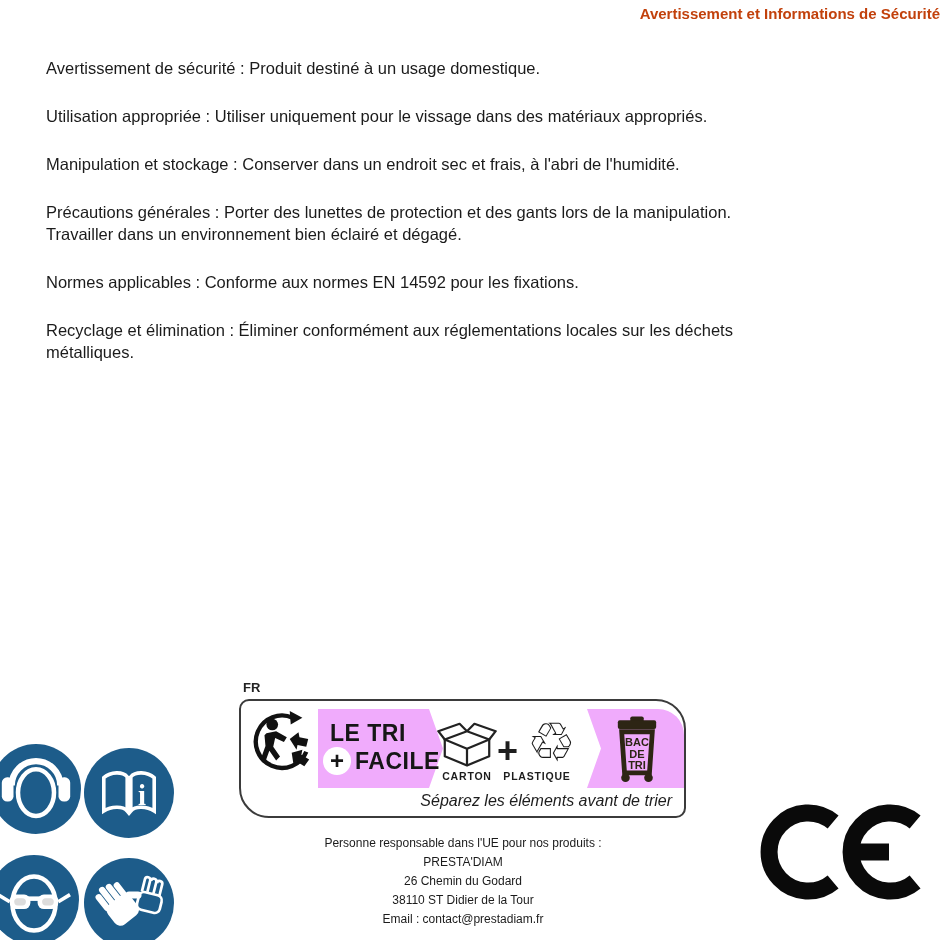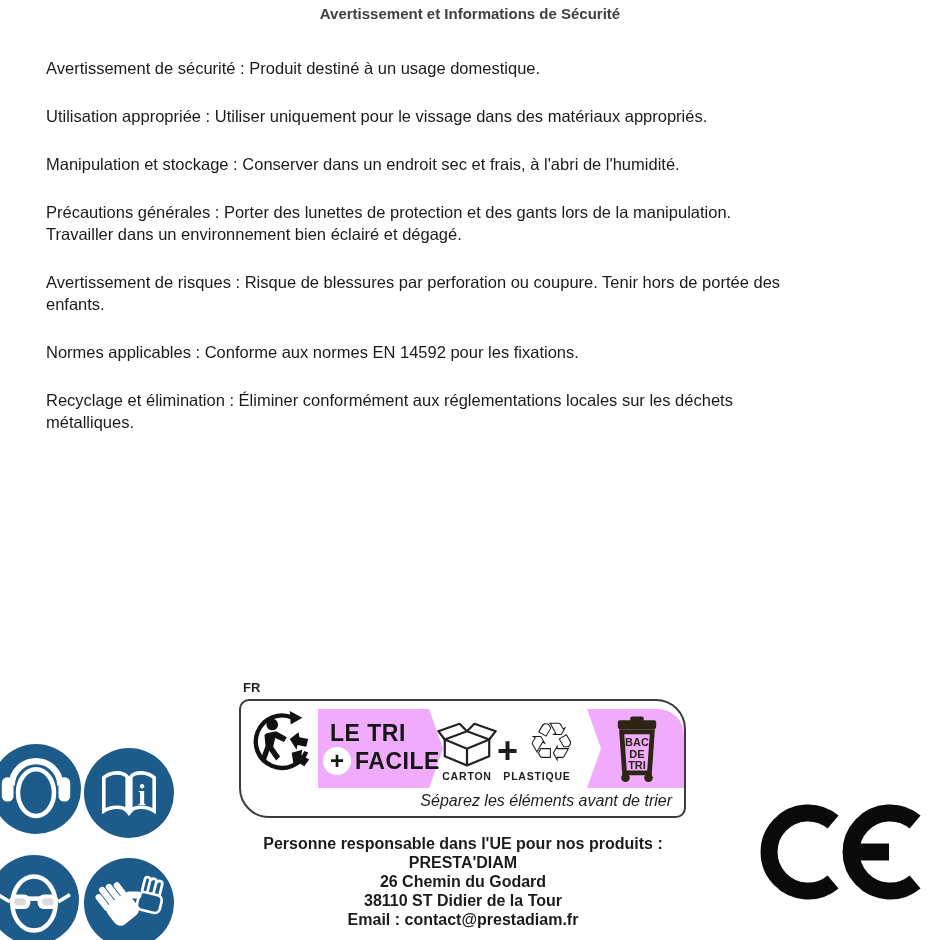--- a/index.html
+++ b/index.html
@@ -2,22 +2,22 @@
 <html><head>
 <meta charset="utf-8">
 <style>
   html,body{margin:0;padding:0;}
   body{
     width:940px;height:940px;position:relative;overflow:hidden;
     background:#ffffff;color:#1a1a1a;
     font-family:"Liberation Sans",sans-serif;
   }
   .title{
-    position:absolute;top:5px;left:0;width:940px;text-align:center;
-    font-size:15px;font-weight:bold;color:#404040;
+    position:absolute;top:5px;left:0;width:940px;text-align:right;
+    font-size:15px;font-weight:bold;color:#c2410c;
   }
   .content{
     position:absolute;top:57px;left:46px;width:886px;
     font-size:16.5px;line-height:22px;color:#1b1b1b;
   }
   .para{white-space:pre-line;margin:0 0 26px 0;}
   
   .picto{position:absolute;width:90px;height:90px;}
   
   .label-wrap{position:absolute;left:239px;top:678px;width:450px;height:142px;}
@@ -51,38 +51,36 @@
   .recycle-glyph{
     position:absolute;left:209px;top:6px;font-size:54px;line-height:56px;color:#1a1a1a;
     font-family:"DejaVu Sans",sans-serif;
   }
   .separez{
     position:absolute;right:12px;top:91px;font-size:16px;font-style:italic;color:#1d1d1d;
   }
   
   .contact{
     position:absolute;left:228px;top:834px;width:470px;text-align:center;
-    font-size:16px;font-weight:bold;line-height:19px;color:#1b1b1b;white-space:pre-line;
+    font-size:12px;font-weight:normal;line-height:19px;color:#1b1b1b;white-space:pre-line;
   }
   
   .ce{position:absolute;left:760px;top:804px;}
 </style>
 </head>
 <body>
 
 <div class="title">Avertissement et Informations de Sécurité</div>
 
 <div class="content">
   <p class="para">Avertissement de sécurité : Produit destiné à un usage domestique.</p>
   <p class="para">Utilisation appropriée : Utiliser uniquement pour le vissage dans des matériaux appropriés.</p>
   <p class="para">Manipulation et stockage : Conserver dans un endroit sec et frais, à l'abri de l'humidité.</p>
   <p class="para">Précautions générales : Porter des lunettes de protection et des gants lors de la manipulation.
 Travailler dans un environnement bien éclairé et dégagé.</p>
-  <p class="para">Avertissement de risques : Risque de blessures par perforation ou coupure. Tenir hors de portée des
-enfants.</p>
   <p class="para">Normes applicables : Conforme aux normes EN 14592 pour les fixations.</p>
   <p class="para">Recyclage et élimination : Éliminer conformément aux réglementations locales sur les déchets
 métalliques.</p>
 </div>
 
 <div class="picto" style="left:-9px;top:744px;">
   <svg width="90" height="90" viewBox="0 0 100 100">
     <circle cx="50" cy="50" r="50" fill="#1d5c8a"></circle>
     <path d="M23,46 a27,27 0 0 1 54,0" stroke="#fff" stroke-width="7" fill="none"></path>
     <ellipse cx="50" cy="54" rx="20" ry="26" stroke="#fff" stroke-width="5" fill="none"></ellipse>

